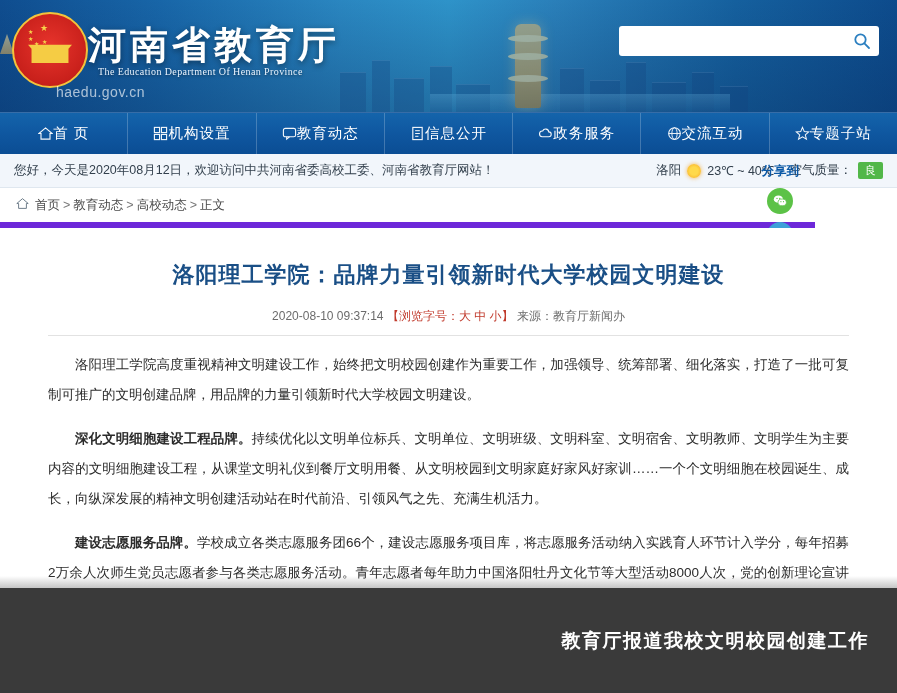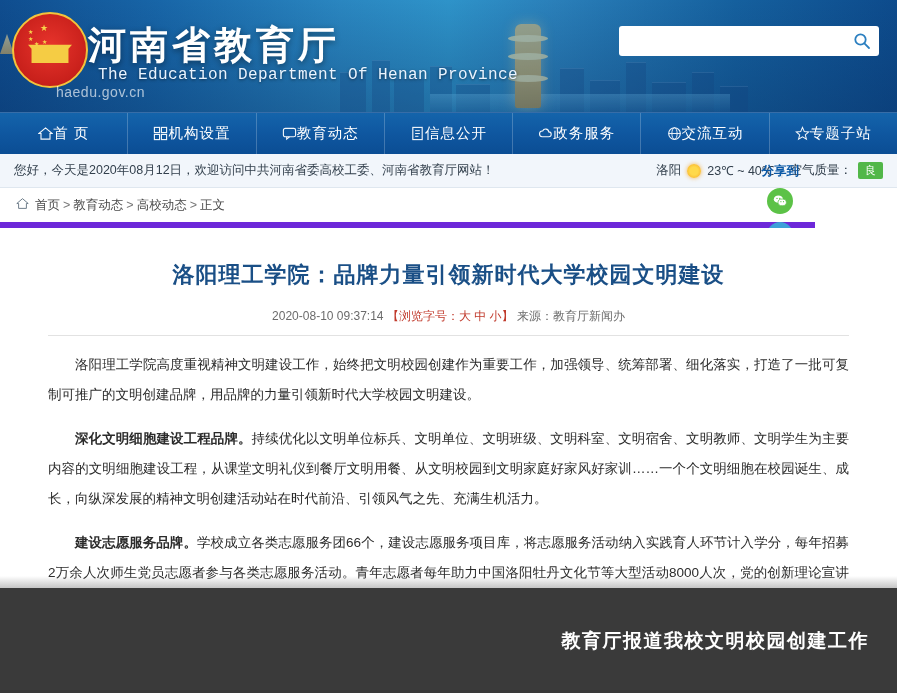--- a/index.html
+++ b/index.html
@@ -87,23 +87,23 @@
     position: absolute; left: 88px; top: 20px;
     color: #ffffff;
     font-size: 38px;
     font-weight: bold;
     letter-spacing: 4px;
     text-shadow: 0 2px 6px rgba(0,0,0,0.45);
   }
   .site-sub {
     position: absolute; left: 98px; top: 66px;
     color: #eaf4ff;
-    font-size: 16px;
+    font-size: 10px;
     letter-spacing: 0.4px;
-    font-family: Liberation Mono, monospace;
+    font-family: Liberation Serif, serif;
     text-shadow: 0 1px 3px rgba(0,0,0,0.5);
   }
   .site-domain {
     position: absolute; left: 8px; top: 84px;
     color: rgba(255,255,255,0.65);
     font-size: 14px;
     font-family: "Liberation Sans", sans-serif;
     letter-spacing: 0.5px;
     margin-left: 48px;
   }

